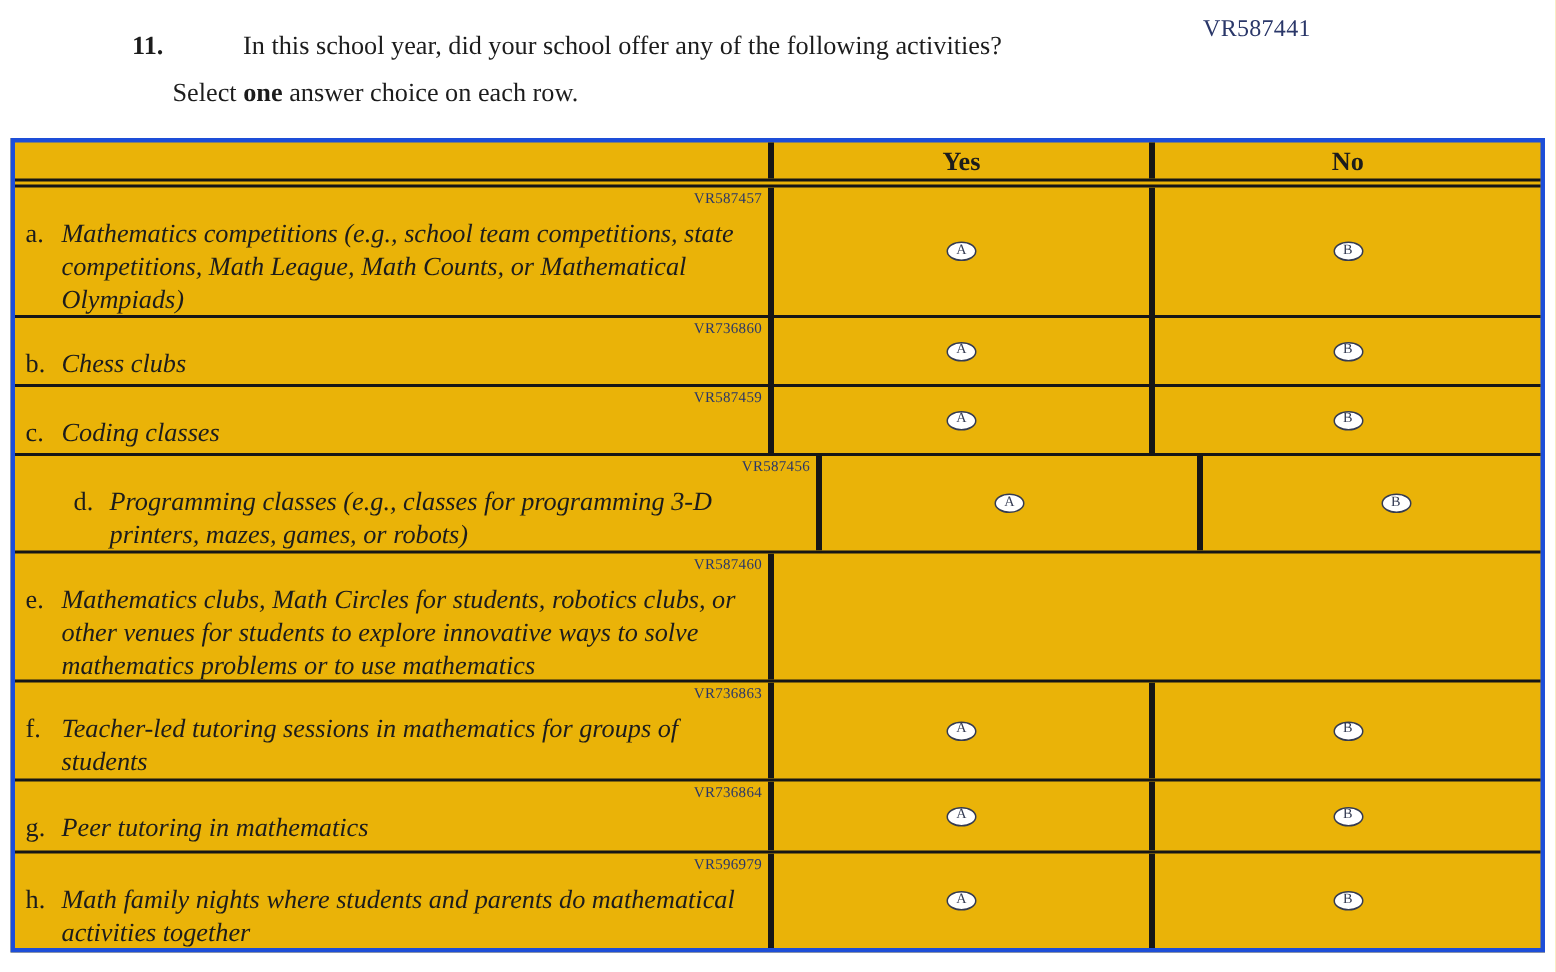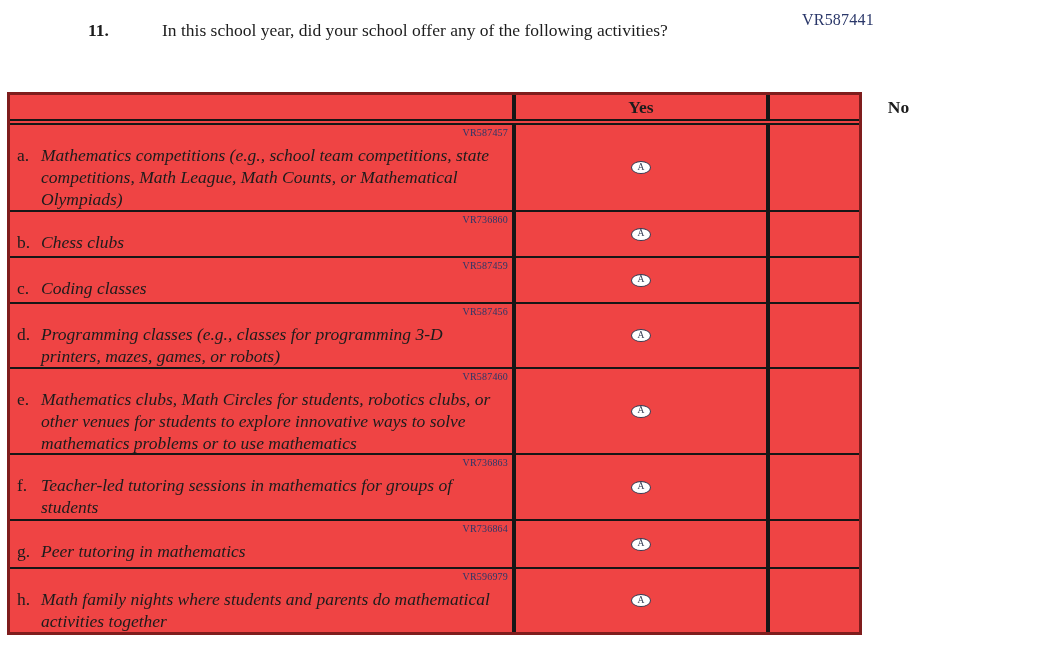--- a/index.html
+++ b/index.html
@@ -49,24 +49,24 @@
     font-size: 16px;
     color: #2a3769;
     letter-spacing: 0.2px;
   }
 
   
   .qtable {
     position: absolute;
     left: 7px;
     top: 92px;
-    width: 855px;
-    border: 3px solid #7f1d1d;
-    box-sizing: border-box;
-    background: #ef4444;
+    width: 1023px;
+    border: 3px solid #1d4ed8;
+    box-sizing: border-box;
+    background: #eab308;
   }
   .thead {
     display: flex;
     height: 30px;
     box-sizing: border-box;
     border-bottom: 6px double #161616;
   }
   .trow {
     display: flex;
     box-sizing: border-box;
@@ -102,22 +102,22 @@
   .thead .hc {
     font-weight: bold;
     font-size: 17.5px;
     line-height: 23px;
   }
 
   
   .r-a { height: 87px; }
   .r-b { height: 46px; }
   .r-c { height: 46px; }
-  .r-d { height: 65px; }
-  .r-e { height: 86px; }
+  .r-d { height: 65px; padding-left: 32px; }
+  .r-e { height: 86px; flex-direction: column; }
   .r-f { height: 66px; }
   .r-g { height: 48px; }
   .r-h { height: 63px; }
 
   .vr-code {
     text-align: right;
     padding: 2px 4px 0 0;
     font-size: 10px;
     line-height: 12px;
     color: #2a3769;
@@ -159,20 +159,21 @@
   }
 </style>
 </head>
 <body>
 
 <div class="question-block">
   <div class="q-line1">
     <span class="q-number">11.</span>
     <span class="q-text">In this school year, did your school offer any of the following activities?</span>
   </div>
+  <div class="q-instruction"><span>Select </span><span class="bold">one</span><span> answer choice on each row.</span></div>
 </div>
 
 <div class="form-code">VR587441</div>
 
 <div class="qtable">
 
   <div class="thead">
     <div class="c-activity"></div>
     <div class="c-yes hc">Yes</div>
     <div class="c-no hc">No</div>

